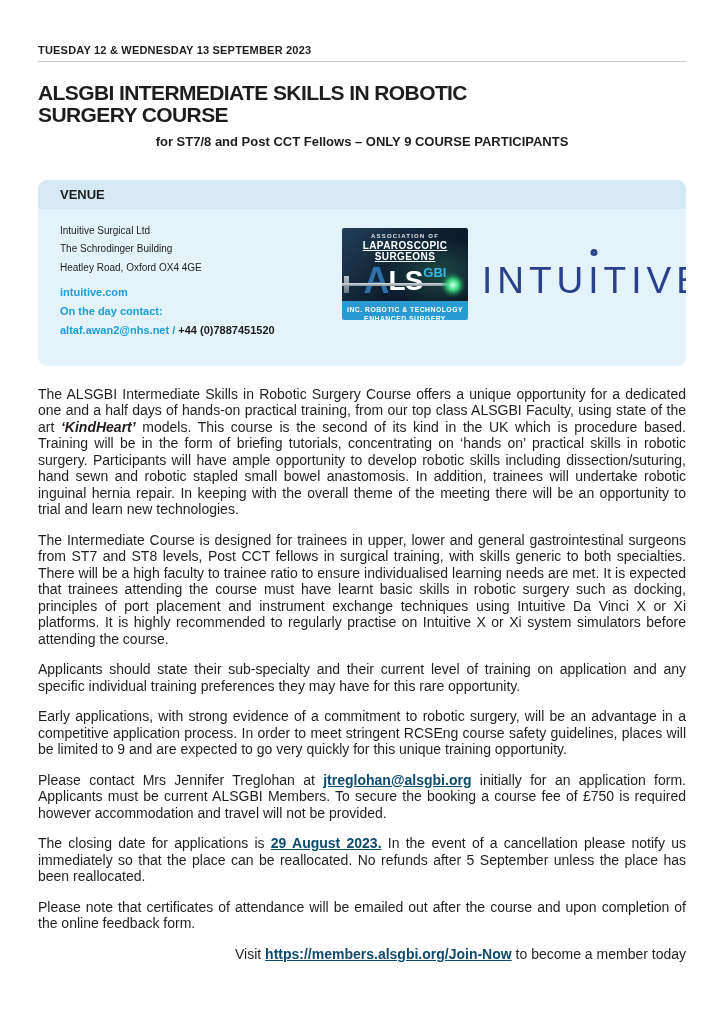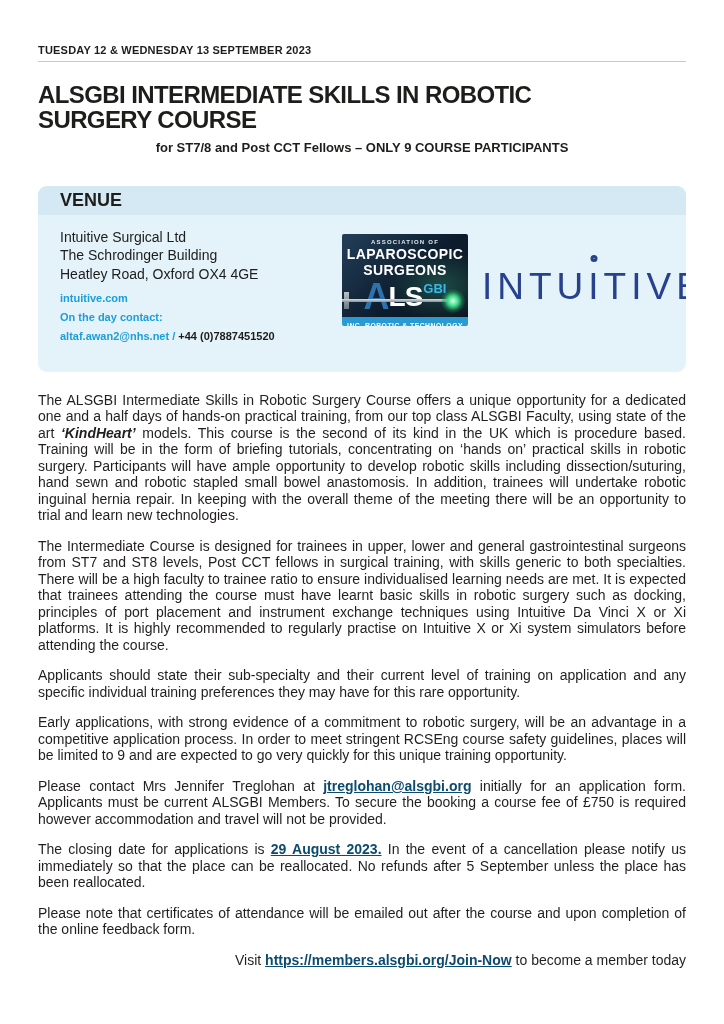--- a/index.html
+++ b/index.html
@@ -17,48 +17,48 @@
 
   .date-line {
     margin-top: 33px;
     font-size: 11px; font-weight: bold; letter-spacing: 0.2px;
     color: #1d1d1b;
   }
   .rule { border: none; border-top: 1px solid #c9c9c9; margin-top: 5px; }
 
   .title {
     margin-top: 20px;
-    font-size: 24px; line-height: 1.06; font-weight: bold;
+    font-size: 21px; line-height: 1.06; font-weight: bold;
     letter-spacing: -0.6px; color: #1d1d1b;
   }
   .subtitle {
     margin-top: 7px;
     font-size: 13px; font-weight: bold; color: #1d1d1b; text-align: center;
   }
 
   
   .venue-box {
     margin-top: 31px;
     height: 186px;
     border-radius: 9px;
     overflow: hidden;
     background: #e4f2fa;
   }
   .venue-header {
     height: 29px; line-height: 29px;
     background: #d4e9f4;
     padding-left: 22px;
-    font-size: 18px; font-weight: bold; color: #1d1d1b;
+    font-size: 13px; font-weight: bold; color: #1d1d1b;
   }
   .venue-body {
     display: flex; align-items: flex-start;
     padding: 13px 16px 0 22px;
   }
   .venue-left { width: 282px; flex: 0 0 auto; }
-  .address-line { font-size: 14px; line-height: 18.5px; color: #1d1d1b; }
+  .address-line { font-size: 10px; line-height: 18.5px; color: #1d1d1b; }
   .contact-block { margin-top: 6px; }
   .cyan { color: #1b9ed9; }
   .contact-line { font-size: 11px; line-height: 19px; font-weight: bold; }
   .contact-phone { color: #1d1d1b; }
 
   .venue-logos { display: flex; align-items: center; margin-top: 6px; }
 
   
   .als-logo {
     width: 126px; height: 92px; flex: 0 0 auto;
@@ -70,22 +70,23 @@
     flex: 1 1 auto;
     background: radial-gradient(90px 60px at 78% 62%, #1e4a44 0%, rgba(20,40,60,0) 60%),
                 linear-gradient(135deg, #223f58 0%, #0d1d2e 55%, #0a1521 100%);
     text-align: center;
     padding-top: 5px;
   }
   .als-assoc {
     font-size: 6px; letter-spacing: 1.2px; color: #dfe7ee; font-weight: bold;
   }
   .als-lap {
-    font-size: 14px; letter-spacing: 0.4px; color: #ffffff; font-weight: bold;
+    font-size: 10px; letter-spacing: 0.4px; color: #ffffff; font-weight: bold;
     margin-top: 1px;
+    text-decoration: underline;
   }
   .als-row {
     position: relative; margin-top: 1px; height: 38px;
     display: flex; justify-content: center; align-items: flex-start;
   }
   .als-a { font-size: 36px; line-height: 36px; font-weight: bold; color: #2f71ab; letter-spacing: -1px; }
   .als-ls { font-size: 28px; line-height: 36px; font-weight: bold; color: #ffffff; letter-spacing: -1px; }
   .als-gbi { font-size: 13px; font-weight: bold; color: #3ab6e8; margin-top: 2px; margin-left: 1px; }
   .als-shaft {
     position: absolute; left: 0; top: 20px; width: 112px; height: 3px;

